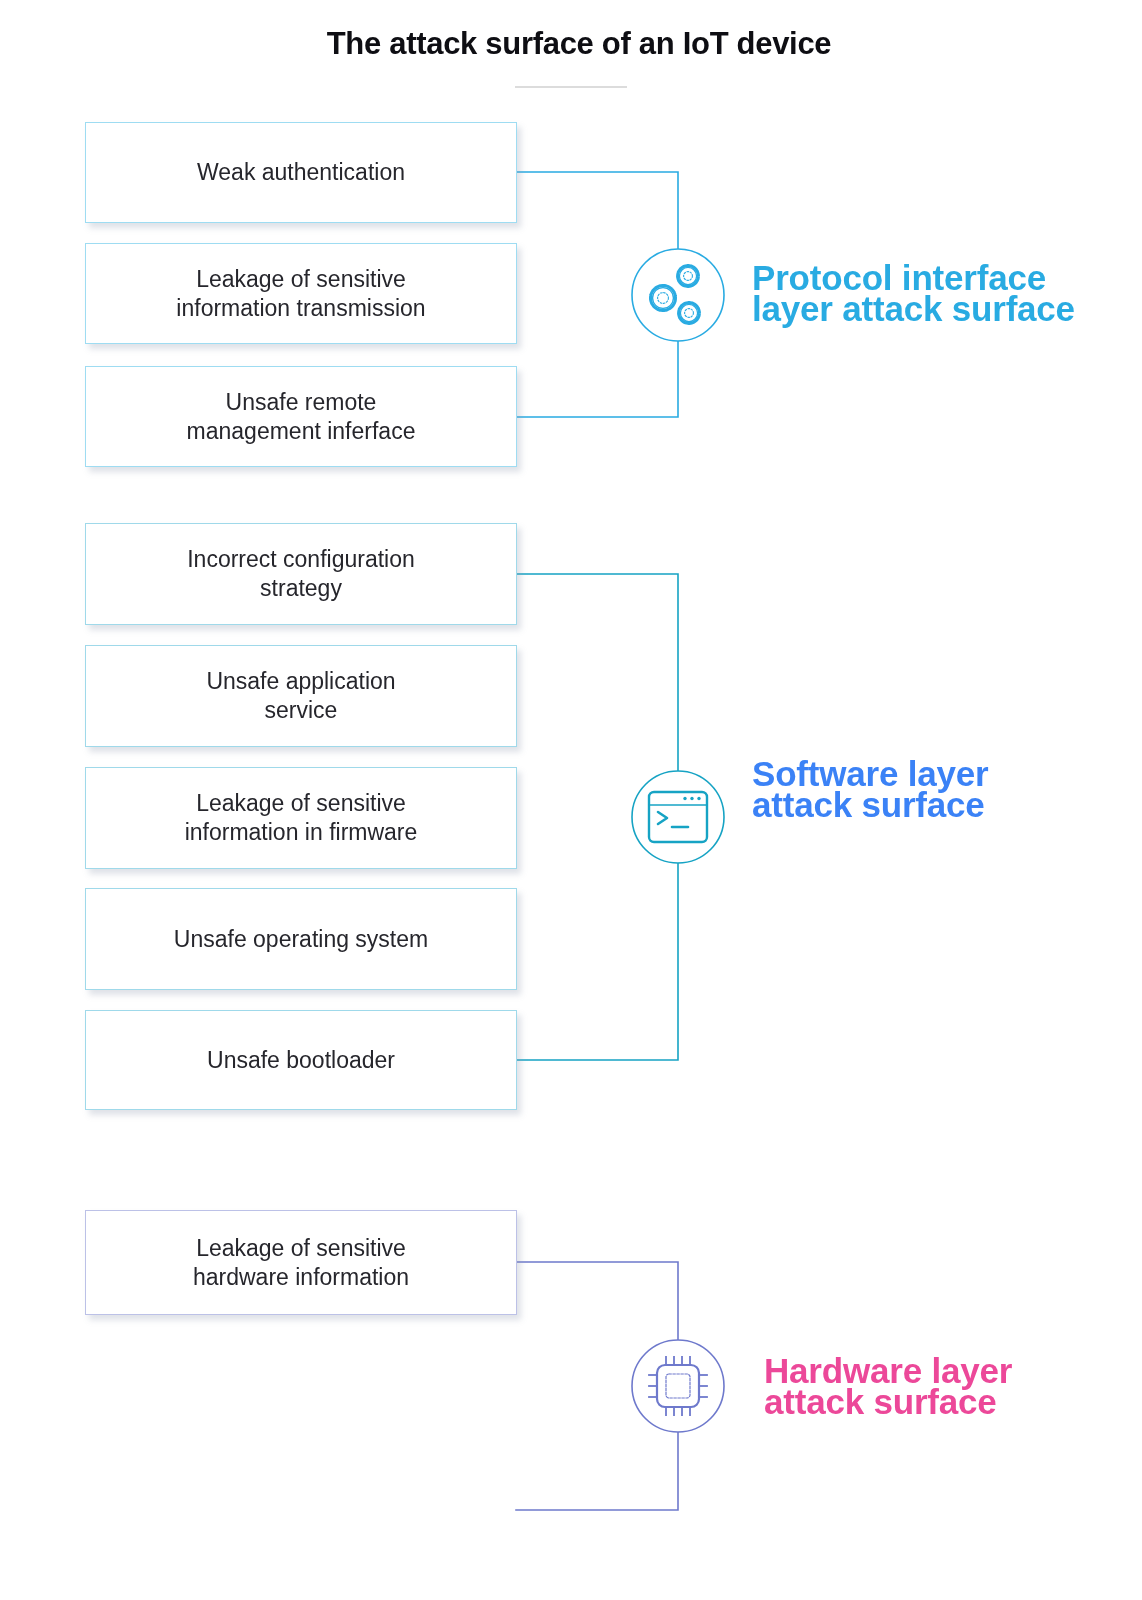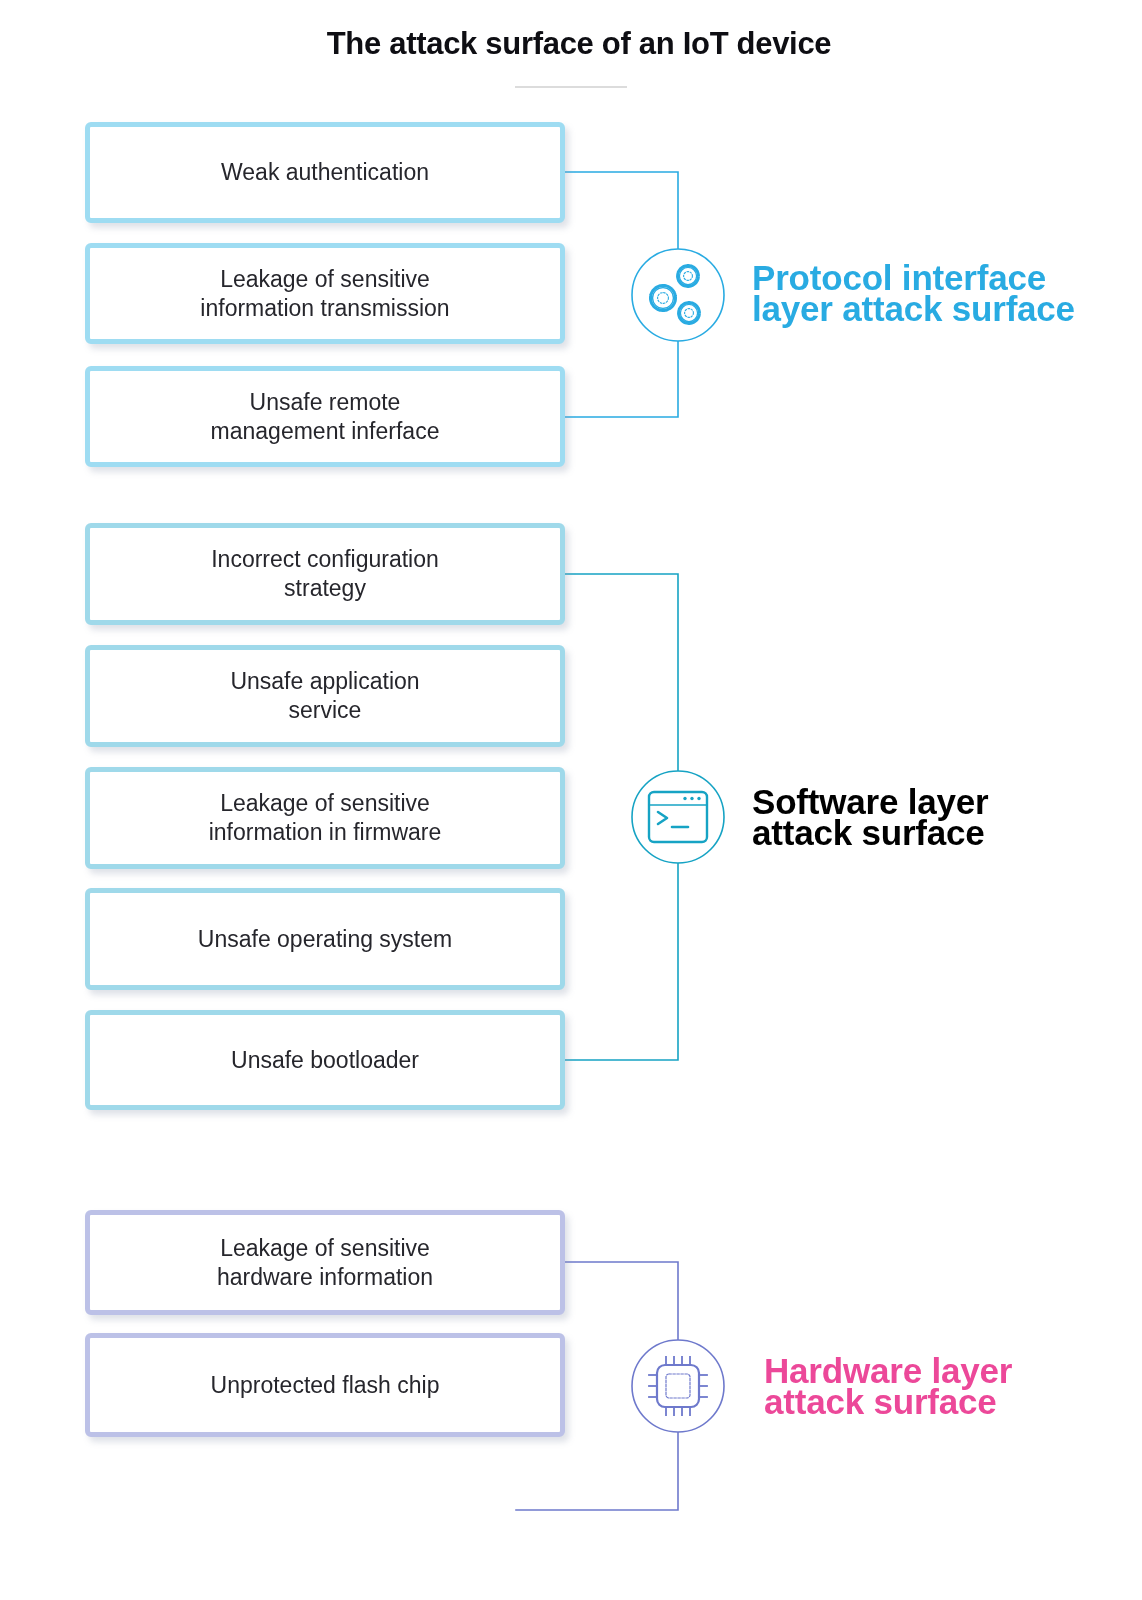--- a/index.html
+++ b/index.html
@@ -26,25 +26,25 @@
     position:absolute;
     top:86px;
     left:515px;
     width:112px;
     height:2px;
     background:#dcdcdc;
   }
   .attack-box{
     position:absolute;
     left:85px;
-    width:480px;
+    width:432px;
     box-sizing:border-box;
     background:#ffffff;
-    border:5px solid #0369a1;
-    border-radius:6px;
+    border:1px solid #0369a1;
+    border-radius:0;
     box-shadow:4px 5px 6px rgba(140,150,172,0.28);
     display:flex;
     align-items:center;
     justify-content:center;
     text-align:center;
   }
   .attack-box .box-text{
     font-size:23px;
     line-height:29px;
     font-weight:500;
@@ -160,24 +160,21 @@
     <span class="box-text">Unsafe operating system</span>
   </div>
   <div class="attack-box" style="top: 1010px; height: 100px; border-color: rgb(159, 217, 234);">
     <span class="box-text">Unsafe bootloader</span>
   </div>
 
   <div class="attack-box" style="top: 1210px; height: 105px; border-color: rgb(188, 193, 231);">
     <span class="box-text">Leakage of sensitive
 hardware information</span>
   </div>
-  <div class="attack-box" style="top: 1333px; height: 104px; border-color: rgb(188, 193, 231);">
-    <span class="box-text">Unprotected flash chip</span>
-  </div>
 
   <div class="group-label" style="top: 262px; color: rgb(41, 171, 226);">Protocol interface
 layer attack surface</div>
-  <div class="group-label" style="top: 786px; color: #000000;">Software layer
+  <div class="group-label" style="top: 758px; color: #3b82f6;">Software layer
 attack surface</div>
   <div class="group-label" style="top: 1355px; color: #ec4899; margin-left: 12px;">Hardware layer
 attack surface</div>
 
 </div>
 
 </body></html>

